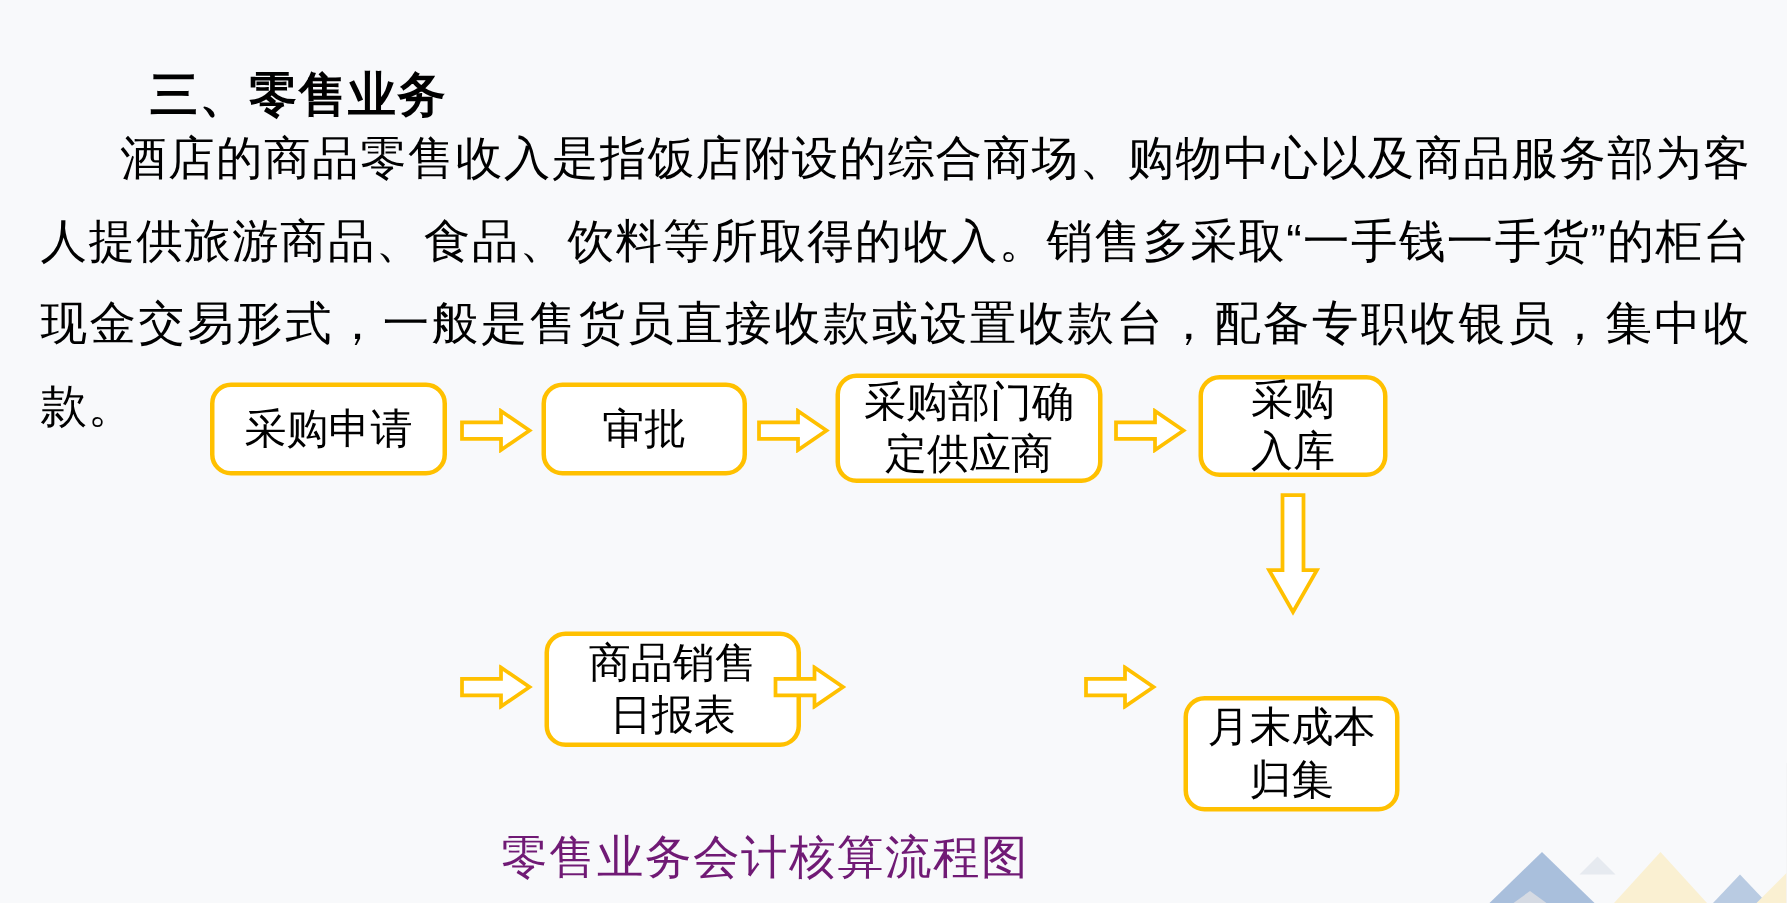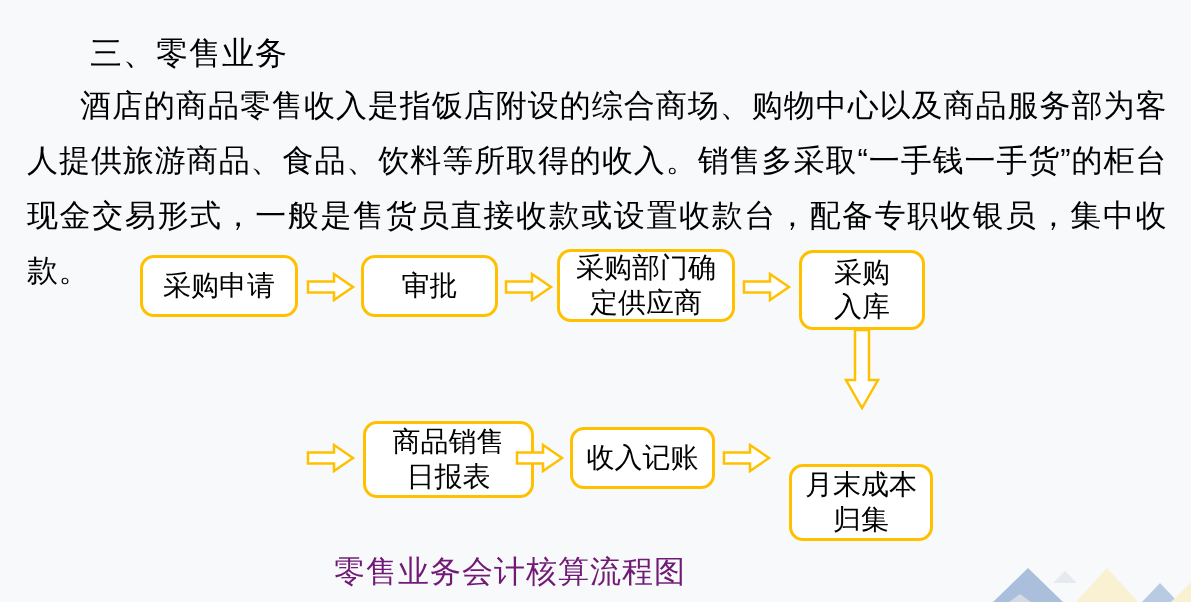--- a/index.html
+++ b/index.html
@@ -9,22 +9,22 @@
   }
   .slide{
     position:relative;
     width:1191px;height:602px;
     background:#F8F9FB;
     overflow:hidden;
     margin:0 auto;
   }
   .heading{
     position:absolute;left:84px;top:26px;
-    font-size:32px;font-weight:normal;color:#000;
-    letter-spacing:1px;margin:6px;
+    font-size:32px;font-weight:bold;color:#000;
+    letter-spacing:1px;margin:16px;
   }
   .body-text{
     position:absolute;left:27px;top:78px;width:1140px;
     font-size:31px;color:#000;line-height:55px;
     text-indent:53px;text-align:justify;letter-spacing:0.5px;
     margin:0;
   }
   .flow{position:absolute;left:0;top:0;width:1191px;height:602px;border-radius:21px;}
   .fbox{
     position:absolute;
@@ -67,40 +67,39 @@
       <polygon points="2,9.5 28,9.5 28,2 47,15 28,28 28,20.5 2,20.5" fill="#ffffff" stroke="#FFC000" stroke-width="2.5"></polygon>
     </svg>
 
     <div class="fbox" style="left:557px;top:249px;width:178px;height:73px;">采购部门确
 定供应商</div>
 
     <svg class="arrow" style="left:742px;top:272px;" width="50" height="30" viewBox="0 0 50 30">
       <polygon points="2,9.5 28,9.5 28,2 47,15 28,28 28,20.5 2,20.5" fill="#ffffff" stroke="#FFC000" stroke-width="2.5"></polygon>
     </svg>
 
-    <div class="fbox" style="left:799px;top:250px;width:126px;height:80px;">采购
+    <div class="fbox" style="left:799px;top:250px;width:126px;height:68px;">采购
 入库</div>
 
     <svg class="arrow" style="left:844px;top:328px;" width="36" height="84" viewBox="0 0 36 84">
       <polygon points="11,2 25,2 25,52 34,52 18,80 2,52 11,52" fill="#ffffff" stroke="#FFC000" stroke-width="2.5"></polygon>
     </svg>
 
 
     <svg class="arrow" style="left:306px;top:443px;" width="50" height="30" viewBox="0 0 50 30">
       <polygon points="2,9.5 28,9.5 28,2 47,15 28,28 28,20.5 2,20.5" fill="#ffffff" stroke="#FFC000" stroke-width="2.5"></polygon>
     </svg>
 
     <div class="fbox" style="left:363px;top:421px;width:171px;height:77px;">商品销售
 日报表</div>
 
     <svg class="arrow" style="left:515px;top:443px;" width="50" height="30" viewBox="0 0 50 30">
       <polygon points="2,9.5 28,9.5 28,2 47,15 28,28 28,20.5 2,20.5" fill="#ffffff" stroke="#FFC000" stroke-width="2.5"></polygon>
     </svg>
 
-    <div class="fbox" style="left:570px;top:427px;width:145px;height:62px;">收入记账</div>
 
     <svg class="arrow" style="left:722px;top:443px;" width="50" height="30" viewBox="0 0 50 30">
       <polygon points="2,9.5 28,9.5 28,2 47,15 28,28 28,20.5 2,20.5" fill="#ffffff" stroke="#FFC000" stroke-width="2.5"></polygon>
     </svg>
 
     <div class="fbox" style="left:789px;top:419px;width:144px;height:77px;margin-top:45px;">月末成本
 归集</div>
 
   </div>
 

